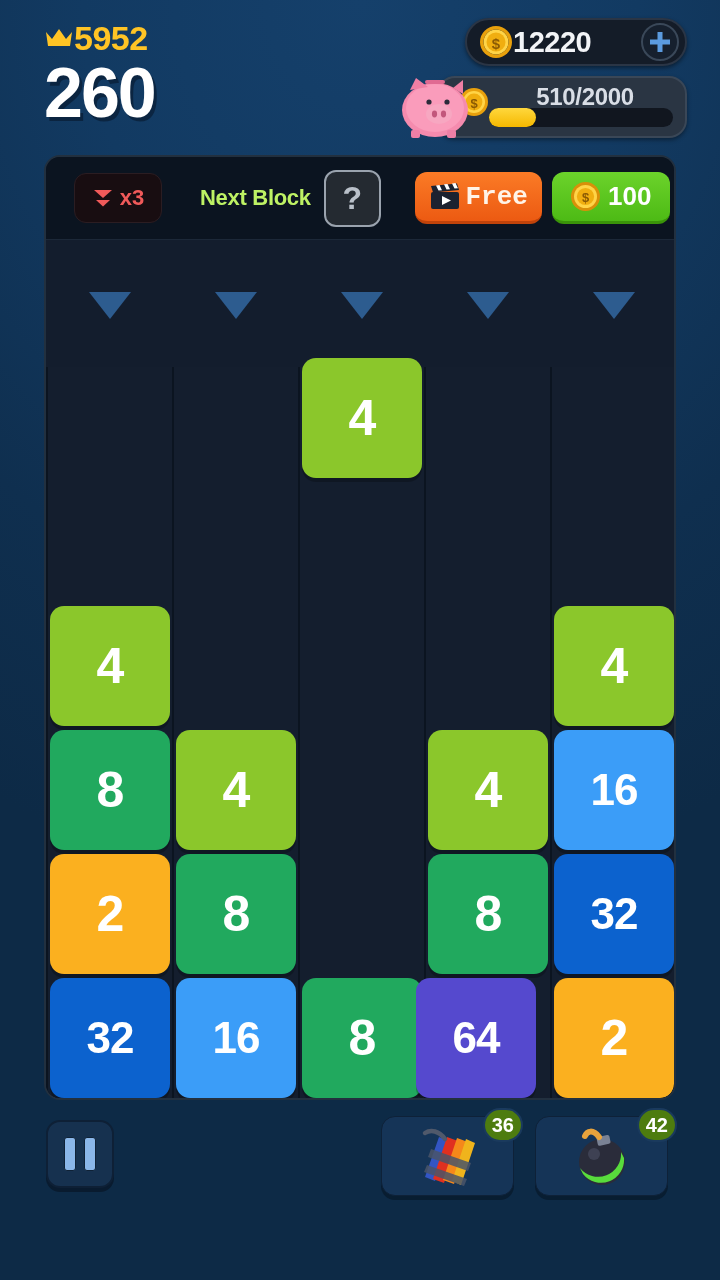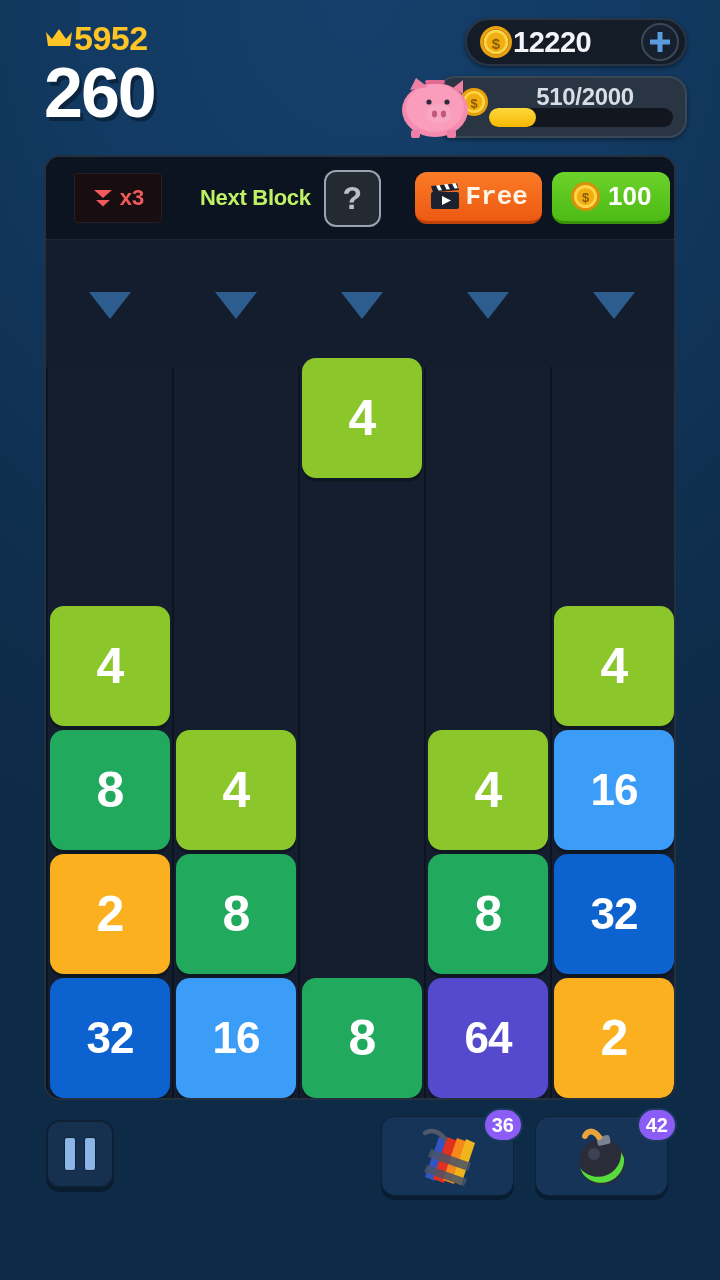--- a/index.html
+++ b/index.html
@@ -85,21 +85,21 @@
     border-radius:16px;
     overflow:hidden;
   }
   
   #toolbar {
     position:absolute; left:0; top:0; width:100%; height:82px;
     background:#0b1420;
     display:flex; align-items:center;
   }
   .x3-pill {
-    margin-left:28px; width:88px; height:50px; border-radius:4px;
+    margin-left:28px; width:88px; height:50px; border-radius:12px;
     background:#180d11; border:1px solid #2b1d22;
     display:flex; align-items:center; justify-content:center; gap:6px;
     cursor:pointer;
   }
   .dblchev-icon { width:22px; height:22px; }
   .x3-label { font-size:22px; font-weight:bold; color:#F05A5A; }
   .next-block-label {
     font-size:22px; font-weight:bold; color:#bef264;
     margin-left:38px; letter-spacing:-0.3px;
   }
@@ -174,21 +174,21 @@
     box-shadow:0 4px 0 rgba(6,18,32,0.55);
     display:flex; align-items:center; justify-content:center;
     cursor:pointer;
   }
   .powerup.p1 { left:381px; }
   .powerup.p2 { left:535px; }
   .powerup-icon { width:78px; height:62px; }
   .badge {
     position:absolute; top:-9px; right:-10px;
     min-width:38px; height:34px; padding:0 7px;
-    border-radius:17px; background:#8b5cf6;
+    border-radius:17px; background:#4d7c0f;
     border:2px solid #1a3a5d;
     display:flex; align-items:center; justify-content:center;
     font-size:20px; font-weight:bold; color:#FFFFFF;
   }
 </style>
 </head>
 <body>
 
 <div id="top-hud">
 
@@ -349,21 +349,21 @@
       </div>
       <div class="tile" style="left: 4px; top: 611px; background: rgb(12, 98, 206); font-size: 44px;">
         <span class="tv">32</span>
       </div>
       <div class="tile" style="left: 130px; top: 611px; background: rgb(59, 157, 248); font-size: 44px;">
         <span class="tv">16</span>
       </div>
       <div class="tile" style="left: 256px; top: 611px; background: rgb(33, 169, 94); font-size: 50px;">
         <span class="tv">8</span>
       </div>
-      <div class="tile" style="left: 382px; top: 611px; background: rgb(85, 73, 206); font-size: 44px;">
+      <div class="tile" style="left: 370px; top: 611px; background: rgb(85, 73, 206); font-size: 44px;">
         <span class="tv">64</span>
       </div>
       <div class="tile" style="left: 508px; top: 611px; background: rgb(251, 176, 31); font-size: 50px;">
         <span class="tv">2</span>
       </div>
     </div>
 </div>
 
 <div id="bottom-bar">
   <div class="pause-btn">

